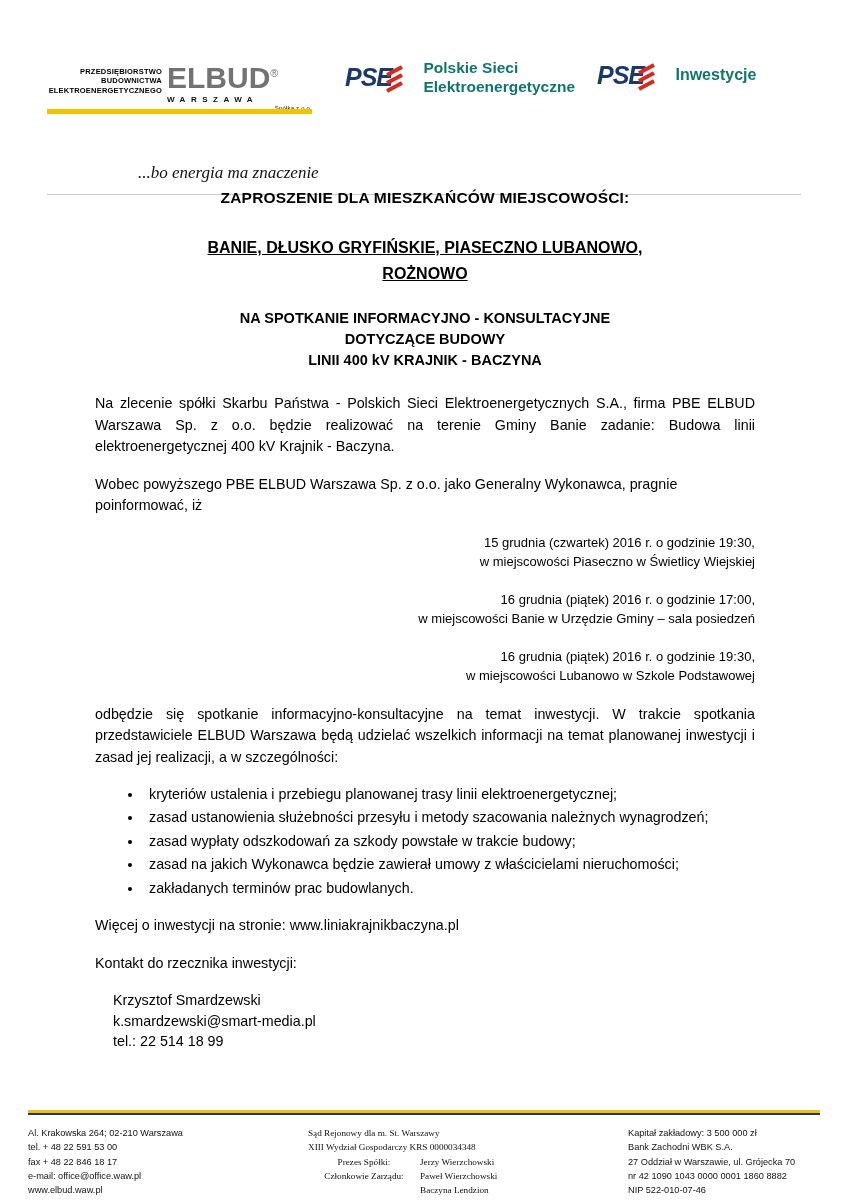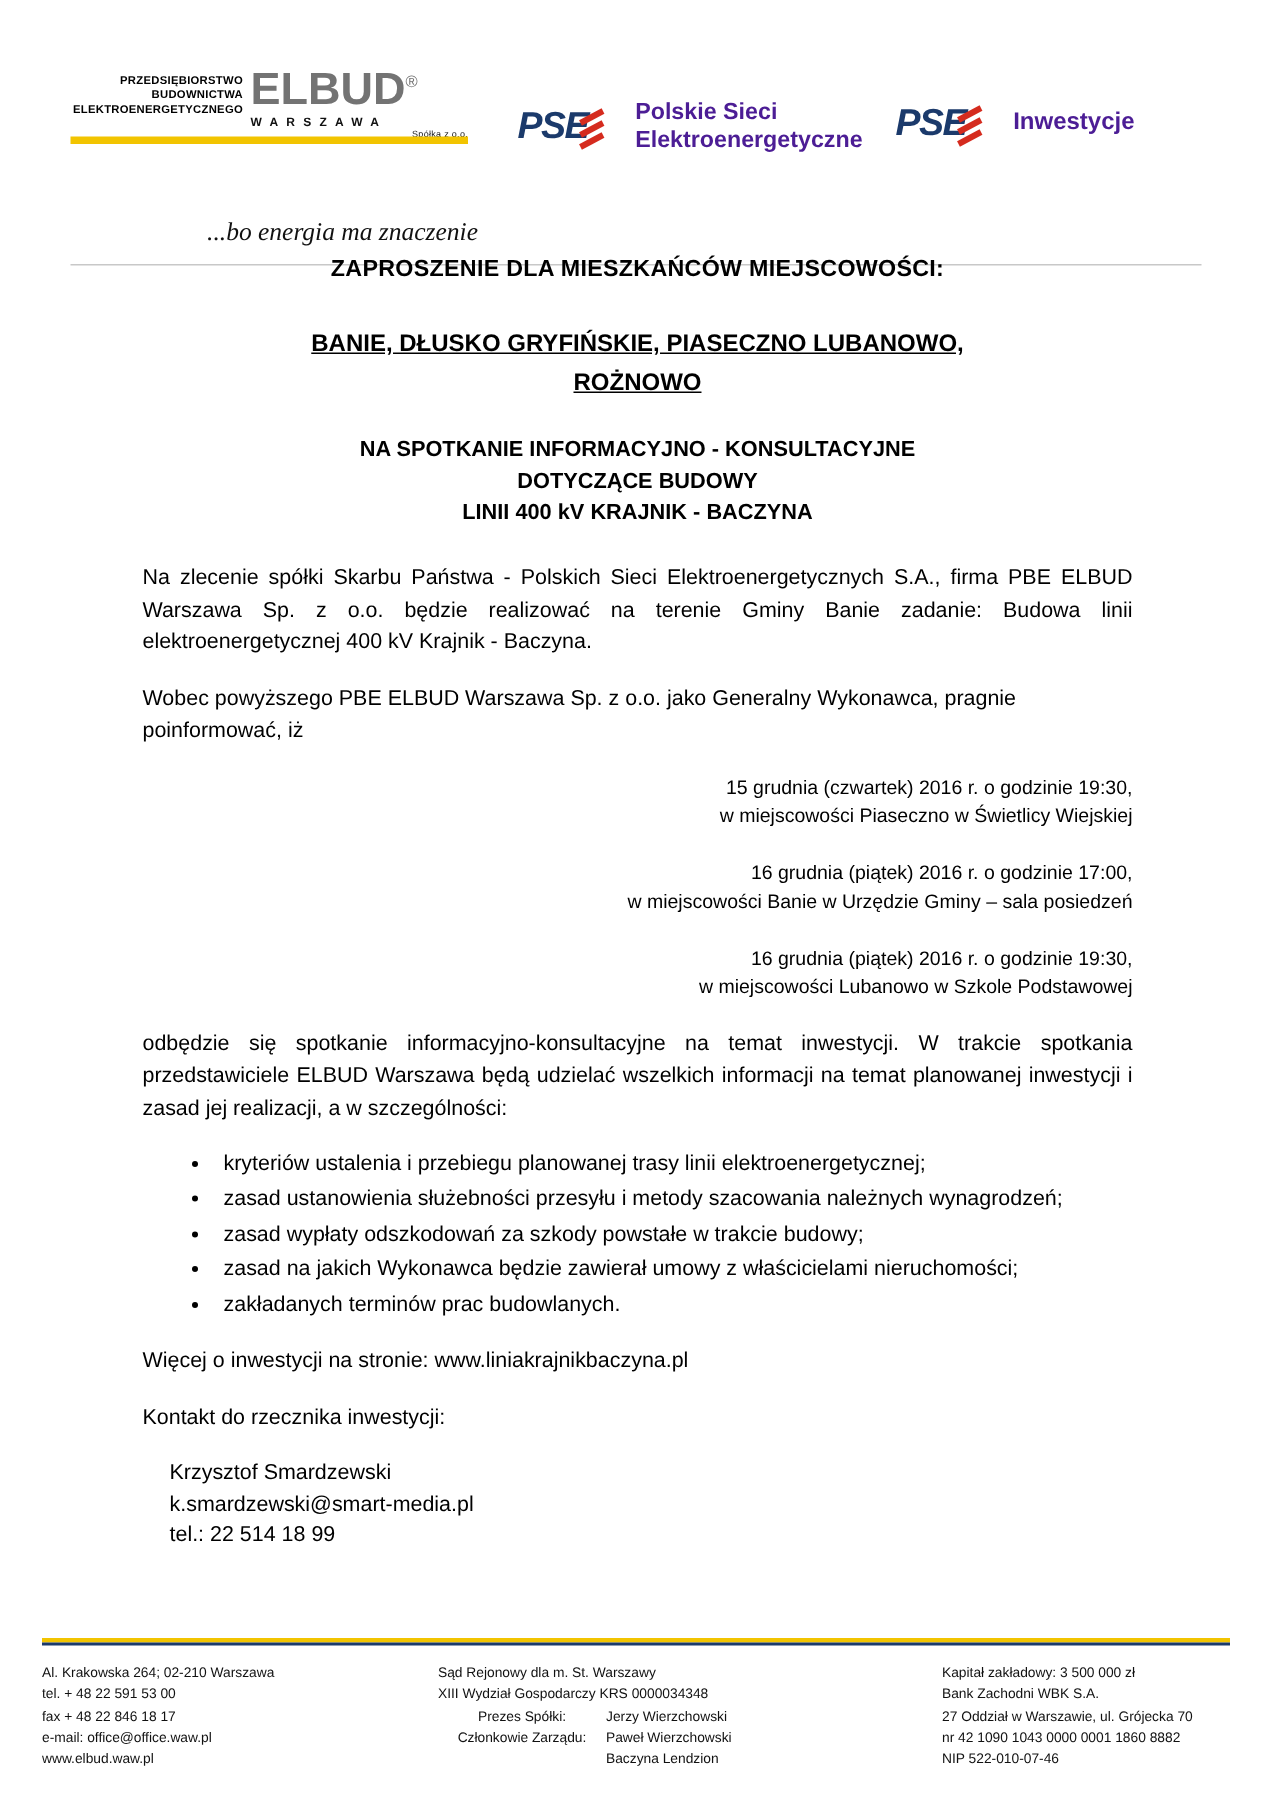--- a/index.html
+++ b/index.html
@@ -13,20 +13,21 @@
     font-family: "Liberation Sans", sans-serif;
     color: #000000;
     position: relative;
     overflow: hidden;
   }
   .page {
     position: relative;
     width: 848px;
     height: 880px;
     box-sizing: border-box;
+    margin-top: 18px;
   }
 
   
   .header {
     position: absolute;
     top: 40px;
     left: 0;
     width: 848px;
     height: 70px;
   }
@@ -88,21 +89,21 @@
     position: absolute;
     left: 0;
     top: 46px;
     width: 265px;
     height: 5px;
     background: #f2c400;
   }
 
   .pse-logo {
     position: absolute;
-    top: 25px;
+    top: 0;
     height: 48px;
   }
   .pse-1 { left: 345px; }
   .pse-2 { left: 597px; }
   .pse-mark {
     display: inline-block;
     vertical-align: middle;
     position: relative;
     width: 66px;
     height: 34px;
@@ -124,21 +125,21 @@
     background: #d52b1e;
     transform: rotate(-28deg);
   }
   .pse-mark .s1 { left: 41px; top: 9px; }
   .pse-mark .s2 { left: 41px; top: 17px; }
   .pse-mark .s3 { left: 41px; top: 25px; }
   .pse-name {
     display: inline-block;
     vertical-align: middle;
     margin-left: 8px;
-    color: #4c1d95;
+    color: #0f766e;
     font-size: 15.5px;
     font-weight: bold;
     line-height: 1.25;
   }
   .pse-name.single { font-size: 16px; }
 
   .tagline {
     position: absolute;
     left: 138px;
     top: 105px;
@@ -240,21 +241,21 @@
     width: 792px;
     font-size: 9.2px;
     line-height: 1.55;
     color: #111;
   }
   .footer-col {
     position: absolute;
     top: 0;
   }
   .fc1 { left: 0; width: 260px; }
-  .fc2 { left: 264px; width: 320px; }
+  .fc2 { left: 280px; width: 320px; font-family: Liberation Serif, serif; }
   .fc3 { left: 600px; width: 240px; }
   .footer-col div { white-space: nowrap; }
   .fc2 .lbl { display: inline-block; min-width: 112px; text-align: center; }
 </style>
 </head>
 <body>
 
 <div class="page">
 
   <div class="header">

